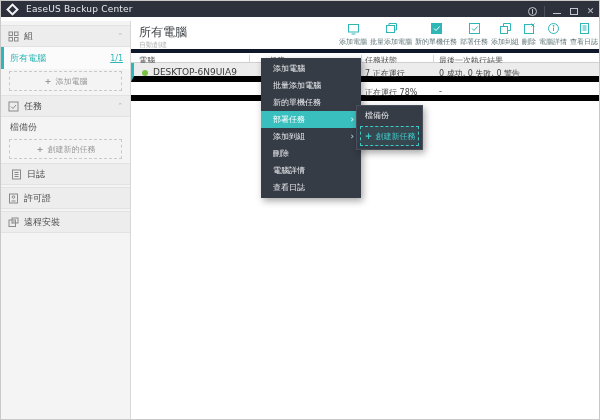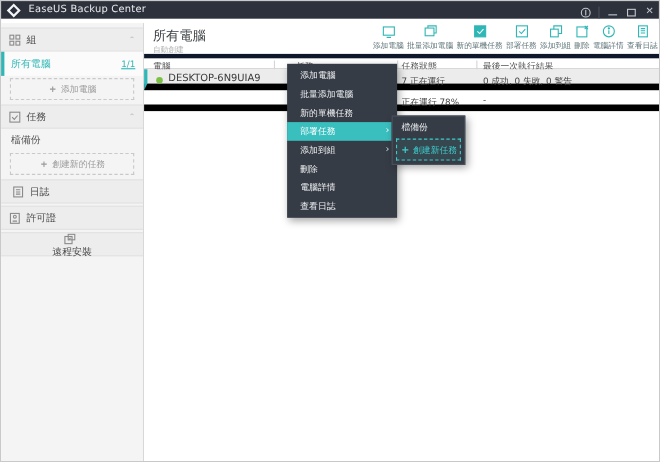--- a/index.html
+++ b/index.html
@@ -148,21 +148,21 @@
         <svg width="11" height="11" viewBox="0 0 11 11">
             <g fill="none" stroke="#8a8a8a" stroke-width="1">
               <rect x="1.5" y="1" width="8" height="9"></rect>
               <circle cx="5.5" cy="4" r="1.3"></circle>
               <path d="M3.5 8h4"></path>
             </g>
           </svg>
       </span>
       <span>許可證</span>
     </div>
-    <div class="sb-section" style="margin-top:2px;flex-direction:column;">
+    <div class="sb-section" style="margin-top:2px;">
       <span class="sb-ic">
         <svg width="11" height="11" viewBox="0 0 11 11">
             <g fill="none" stroke="#8a8a8a" stroke-width="1">
               <rect x="1" y="3" width="6.5" height="6.5"></rect>
               <rect x="4" y="1" width="6" height="5"></rect>
               <path d="M4.2 6.2l2-2"></path>
             </g>
           </svg>
       </span>
       <span>遠程安裝</span>

